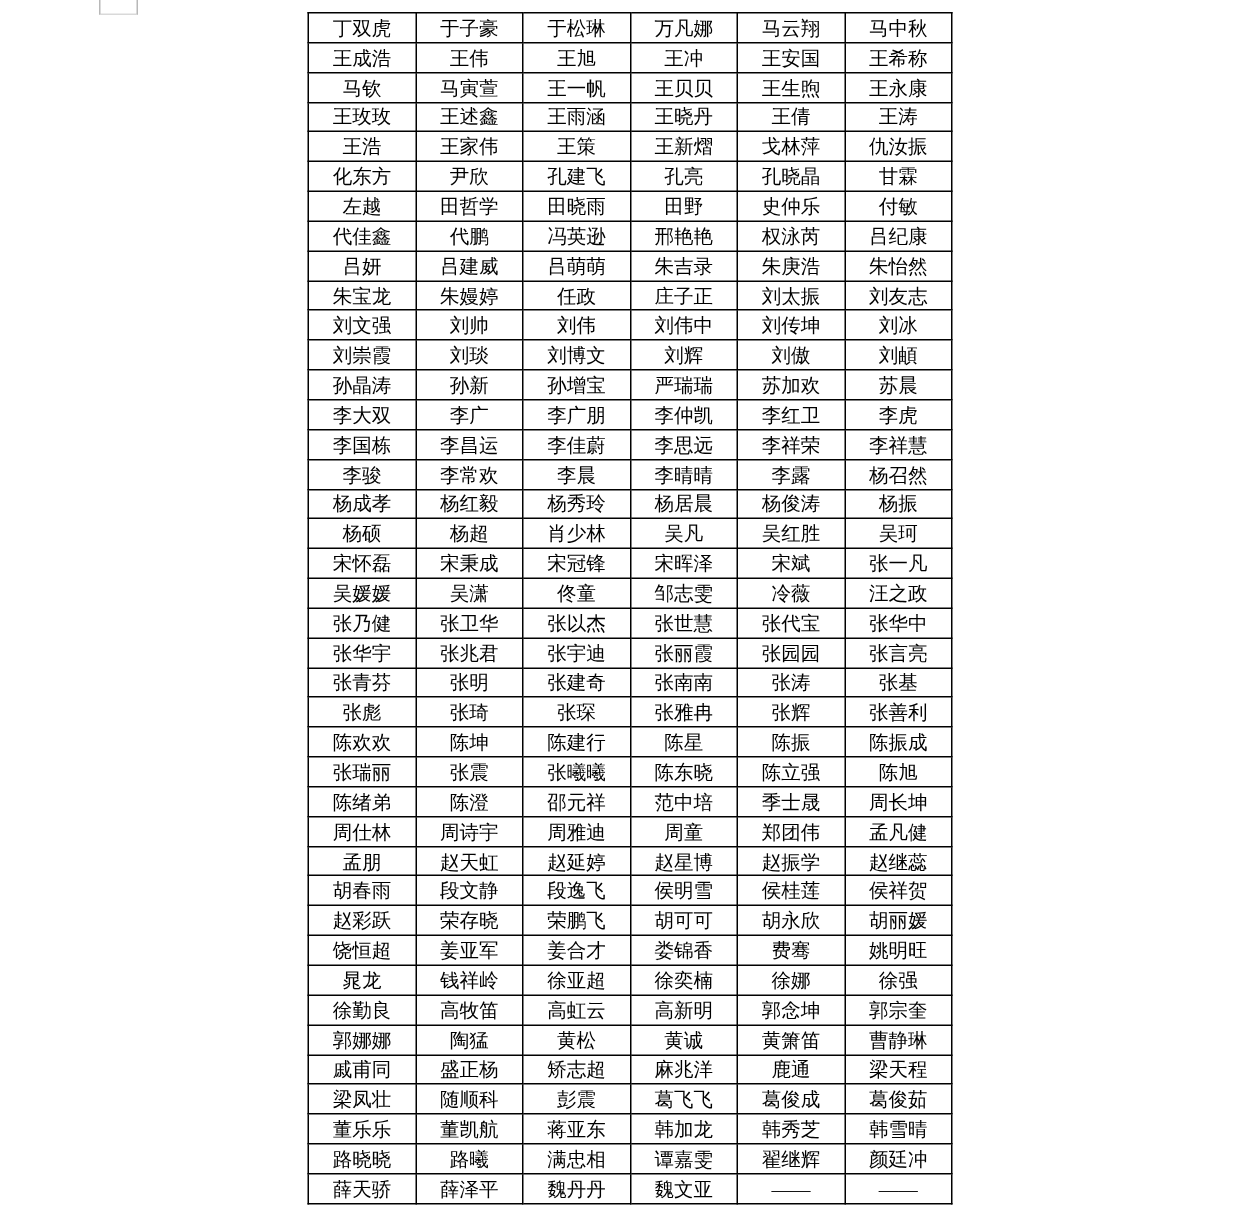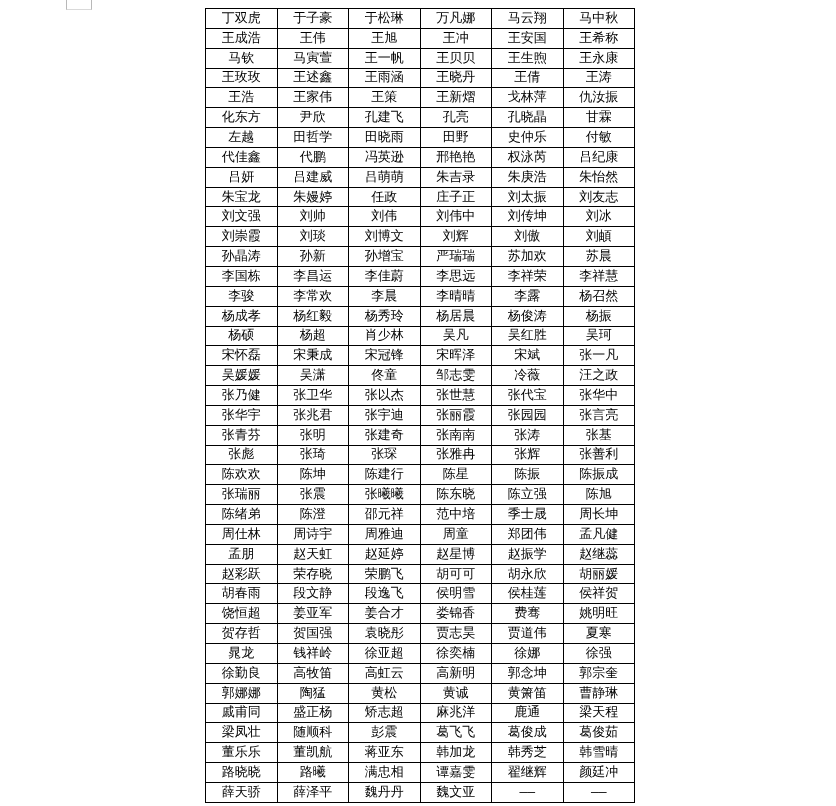--- a/index.html
+++ b/index.html
@@ -9,21 +9,20 @@
     width: 836px;
     height: 806px;
     overflow: hidden;
     font-family: "Liberation Serif", "DejaVu Serif", serif;
   }
   .canvas {
     position: relative;
     width: 836px;
     height: 806px;
     background: #ffffff;
-    font-family: Liberation Mono, monospace;
   }
   .page-notch {
     position: absolute;
     left: 66px;
     top: 0px;
     width: 24px;
     height: 9px;
     border-left: 1px solid #b8b8b8;
     border-right: 1px solid #b8b8b8;
     border-bottom: 1px solid #d9d9d9;
@@ -156,20 +155,28 @@
         </tr>
         <tr>
           <td>孙晶涛</td>
           <td>孙新</td>
           <td>孙增宝</td>
           <td>严瑞瑞</td>
           <td>苏加欢</td>
           <td>苏晨</td>
         </tr>
         <tr>
+          <td>李大双</td>
+          <td>李广</td>
+          <td>李广朋</td>
+          <td>李仲凯</td>
+          <td>李红卫</td>
+          <td>李虎</td>
+        </tr>
+        <tr>
           <td>李国栋</td>
           <td>李昌运</td>
           <td>李佳蔚</td>
           <td>李思远</td>
           <td>李祥荣</td>
           <td>李祥慧</td>
         </tr>
         <tr>
           <td>李骏</td>
           <td>李常欢</td>
@@ -276,52 +283,44 @@
         </tr>
         <tr>
           <td>孟朋</td>
           <td>赵天虹</td>
           <td>赵延婷</td>
           <td>赵星博</td>
           <td>赵振学</td>
           <td>赵继蕊</td>
         </tr>
         <tr>
+          <td>胡春雨</td>
+          <td>段文静</td>
+          <td>段逸飞</td>
+          <td>侯明雪</td>
+          <td>侯桂莲</td>
+          <td>侯祥贺</td>
+        </tr>
+        <tr>
           <td>赵彩跃</td>
           <td>荣存晓</td>
           <td>荣鹏飞</td>
           <td>胡可可</td>
           <td>胡永欣</td>
           <td>胡丽媛</td>
         </tr>
         <tr>
-          <td>胡春雨</td>
-          <td>段文静</td>
-          <td>段逸飞</td>
-          <td>侯明雪</td>
-          <td>侯桂莲</td>
-          <td>侯祥贺</td>
-        </tr>
-        <tr>
           <td>饶恒超</td>
           <td>姜亚军</td>
           <td>姜合才</td>
           <td>娄锦香</td>
           <td>费骞</td>
           <td>姚明旺</td>
         </tr>
         <tr>
-          <td>贺存哲</td>
-          <td>贺国强</td>
-          <td>袁晓彤</td>
-          <td>贾志昊</td>
-          <td>贾道伟</td>
-          <td>夏寒</td>
-        </tr>
-        <tr>
           <td>晁龙</td>
           <td>钱祥岭</td>
           <td>徐亚超</td>
           <td>徐奕楠</td>
           <td>徐娜</td>
           <td>徐强</td>
         </tr>
         <tr>
           <td>徐勤良</td>
           <td>高牧笛</td>

